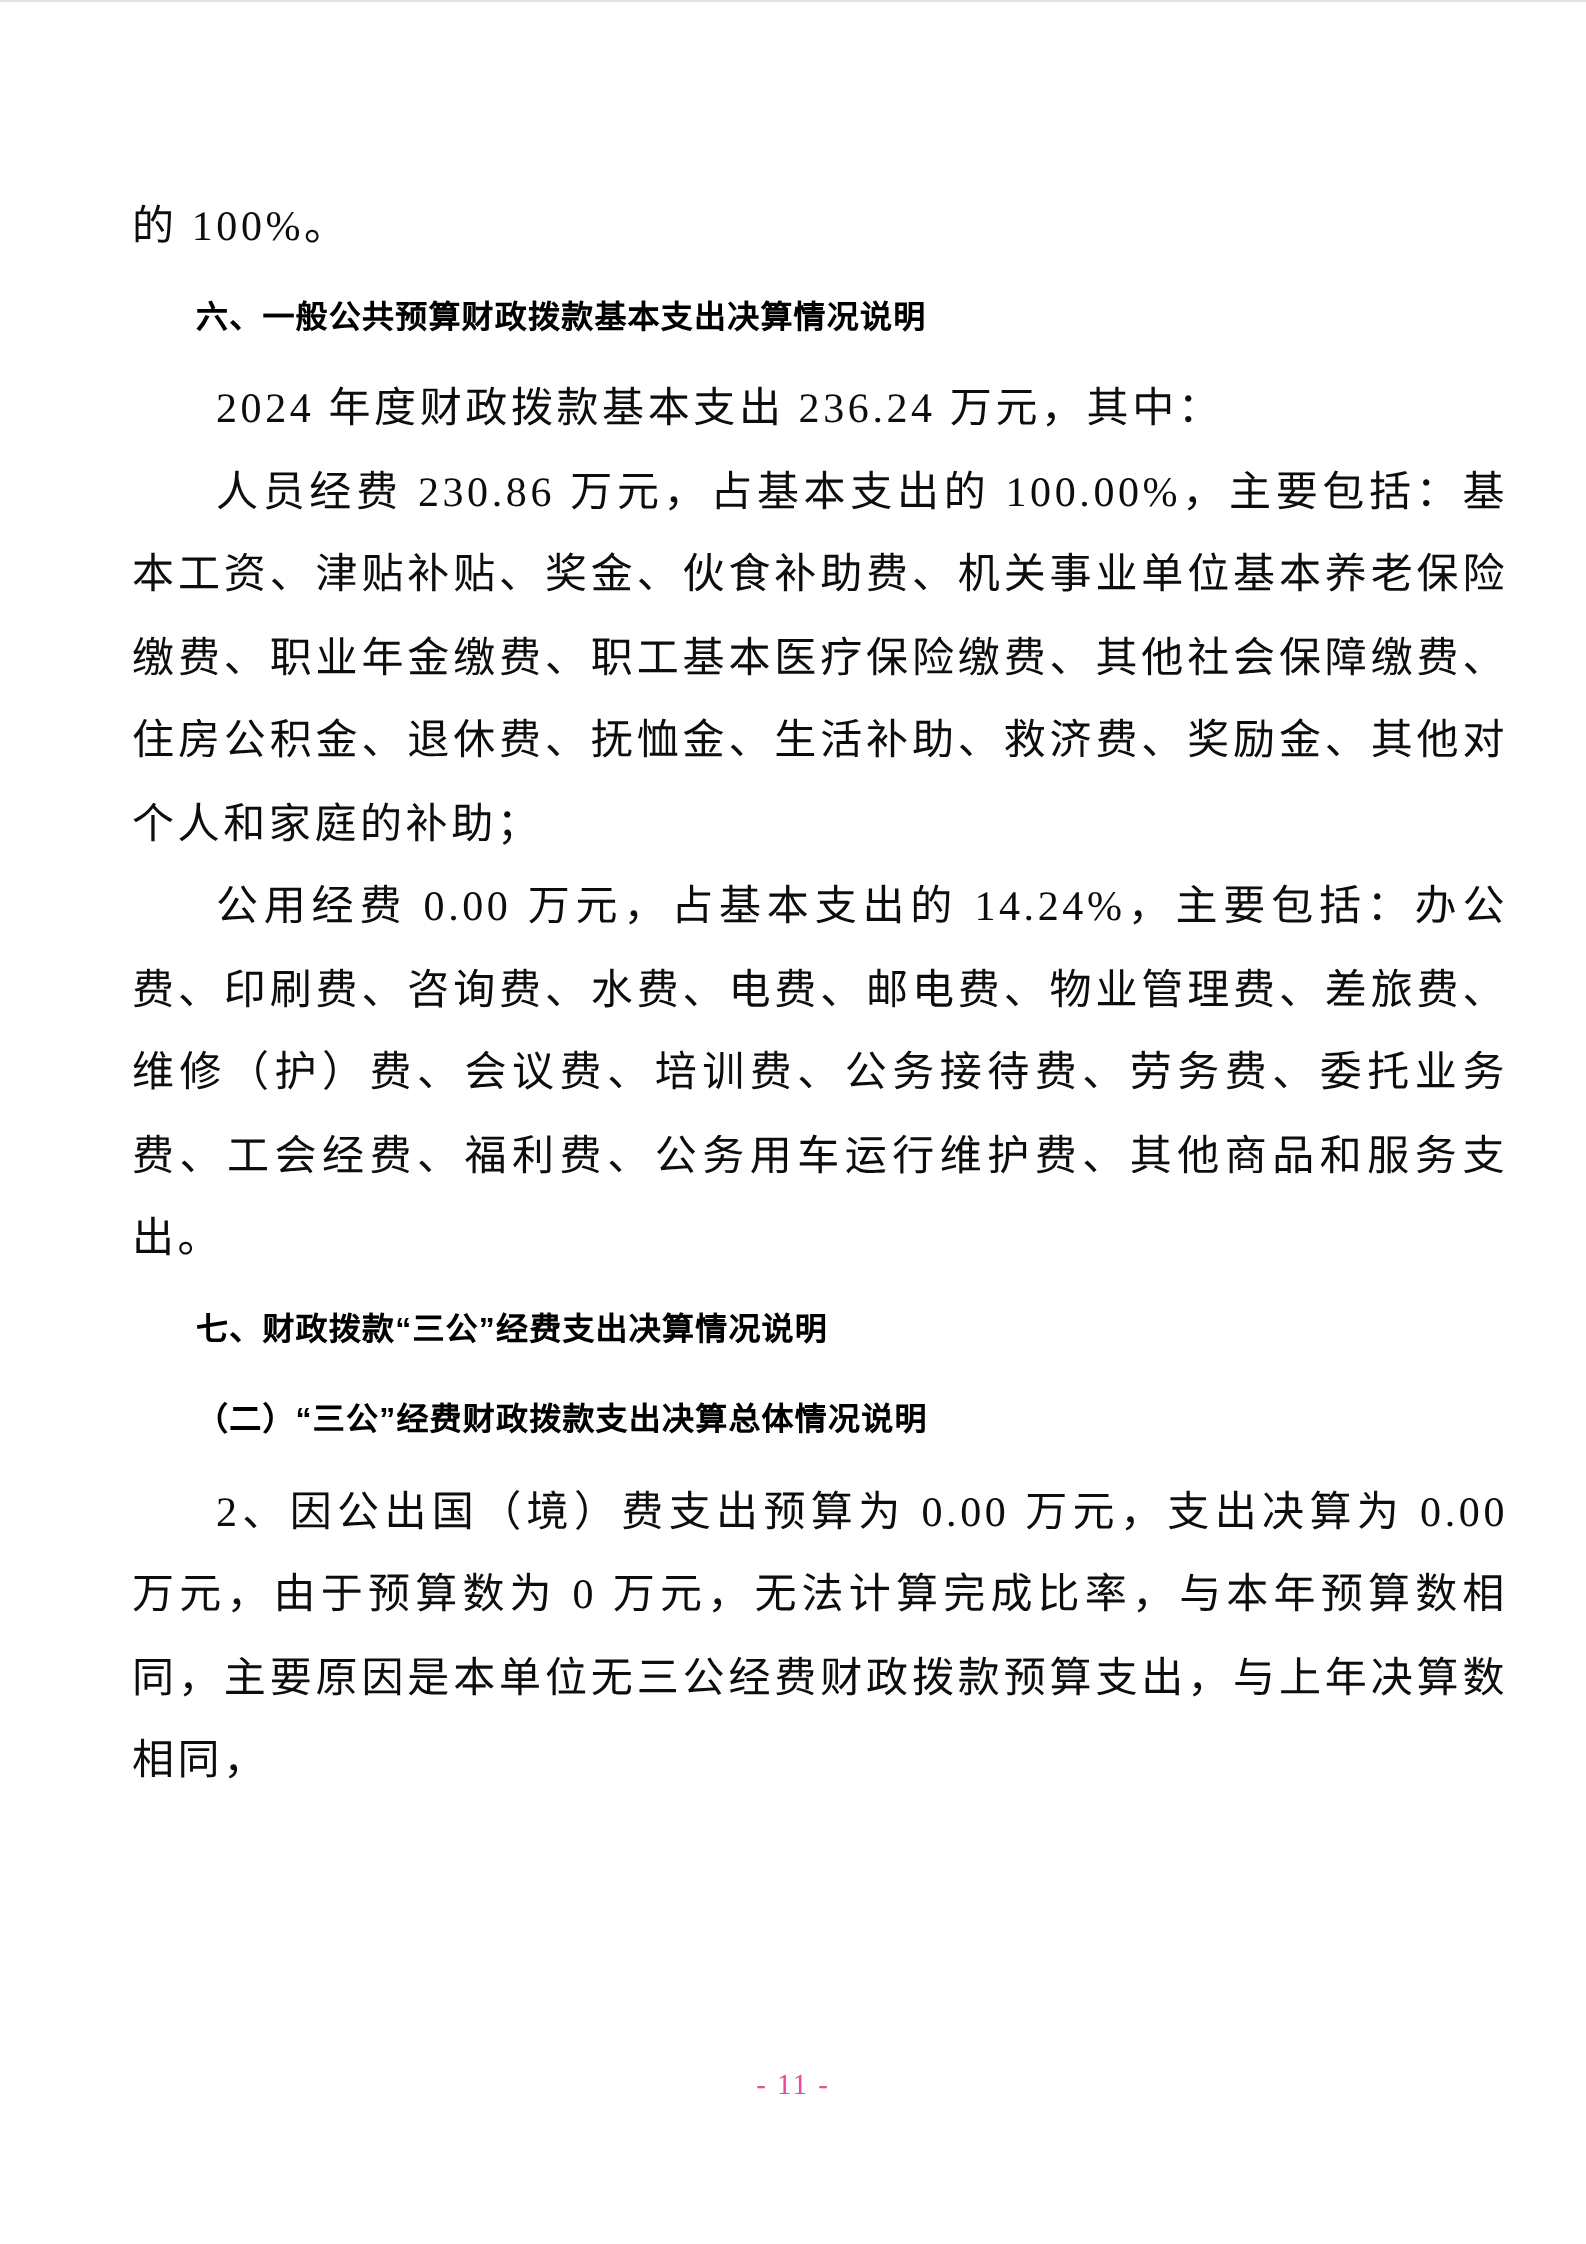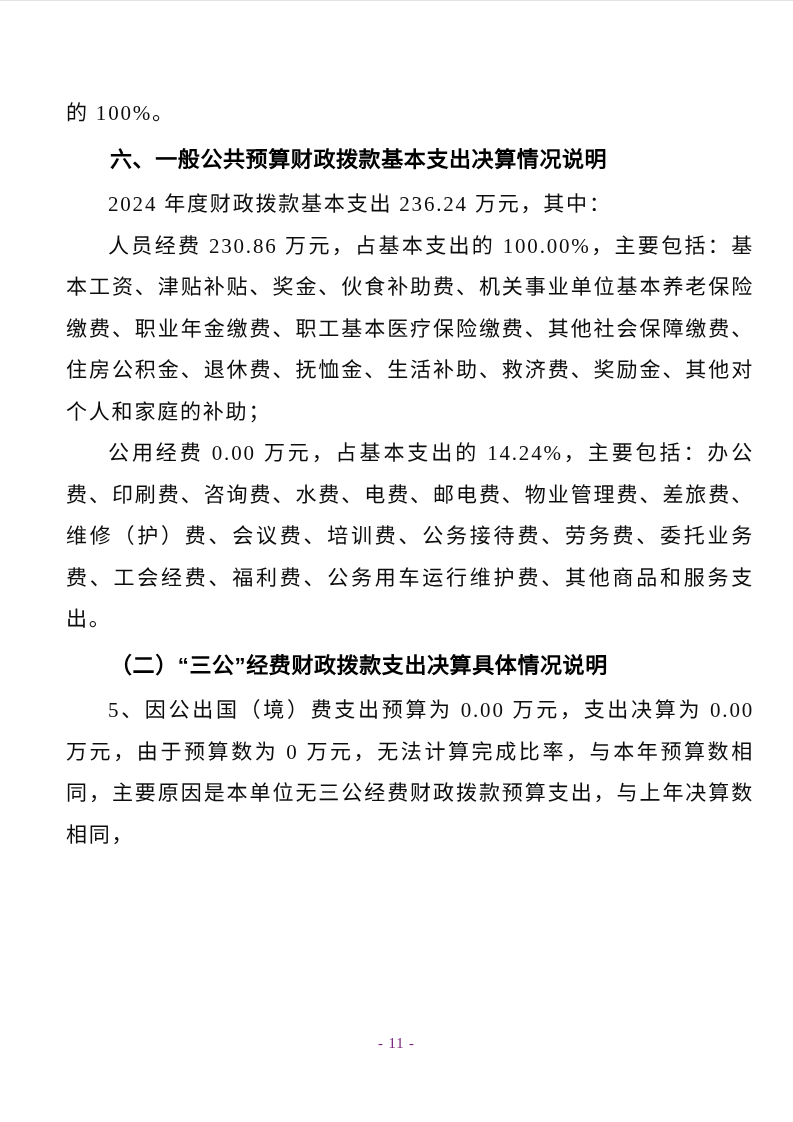--- a/index.html
+++ b/index.html
@@ -35,45 +35,46 @@
     text-indent: 2em;
   }
   .para.no-indent {
     text-indent: 0;
   }
   .heading {
     margin: 4px 0;
     text-indent: 2em;
     font-family: "Liberation Sans", "DejaVu Sans", sans-serif;
     font-weight: 700;
-    font-size: 22px;
+    font-size: 16px;
     line-height: 41.5px;
     letter-spacing: 0.6px;
     text-align: left;
     color: #000000;
   }
   .page-footer {
     position: absolute;
     left: 0;
     top: 1034px;
     width: 100%;
     text-align: center;
     font-family: "Liberation Serif", "DejaVu Serif", serif;
     font-size: 14.5px;
     letter-spacing: 1px;
-    color: #701a75;
+    color: #ec4899;
   }
 </style>
 </head>
 <body>
 
 <div class="page">
   <div class="content">
     <p class="para no-indent">的 100%。</p>
     <p class="heading">六、一般公共预算财政拨款基本支出决算情况说明</p>
     <p class="para">2024 年度财政拨款基本支出 236.24 万元，其中：</p>
     <p class="para">人员经费 230.86 万元，占基本支出的 100.00%，主要包括：基本工资、津贴补贴、奖金、伙食补助费、机关事业单位基本养老保险缴费、职业年金缴费、职工基本医疗保险缴费、其他社会保障缴费、住房公积金、退休费、抚恤金、生活补助、救济费、奖励金、其他对个人和家庭的补助；</p>
     <p class="para">公用经费 0.00 万元，占基本支出的 14.24%，主要包括：办公费、印刷费、咨询费、水费、电费、邮电费、物业管理费、差旅费、维修（护）费、会议费、培训费、公务接待费、劳务费、委托业务费、工会经费、福利费、公务用车运行维护费、其他商品和服务支出。</p>
-    <p class="heading">（二）“三公”经费财政拨款支出决算具体情况说明</p>
-    <p class="para">5、因公出国（境）费支出预算为 0.00 万元，支出决算为 0.00 万元，由于预算数为 0 万元，无法计算完成比率，与本年预算数相同，主要原因是本单位无三公经费财政拨款预算支出，与上年决算数相同，</p>
+    <p class="heading">七、财政拨款“三公”经费支出决算情况说明</p>
+    <p class="heading">（二）“三公”经费财政拨款支出决算总体情况说明</p>
+    <p class="para">2、因公出国（境）费支出预算为 0.00 万元，支出决算为 0.00 万元，由于预算数为 0 万元，无法计算完成比率，与本年预算数相同，主要原因是本单位无三公经费财政拨款预算支出，与上年决算数相同，</p>
   </div>
   <div class="page-footer">- 11 -</div>
 </div>
 
 </body></html>

